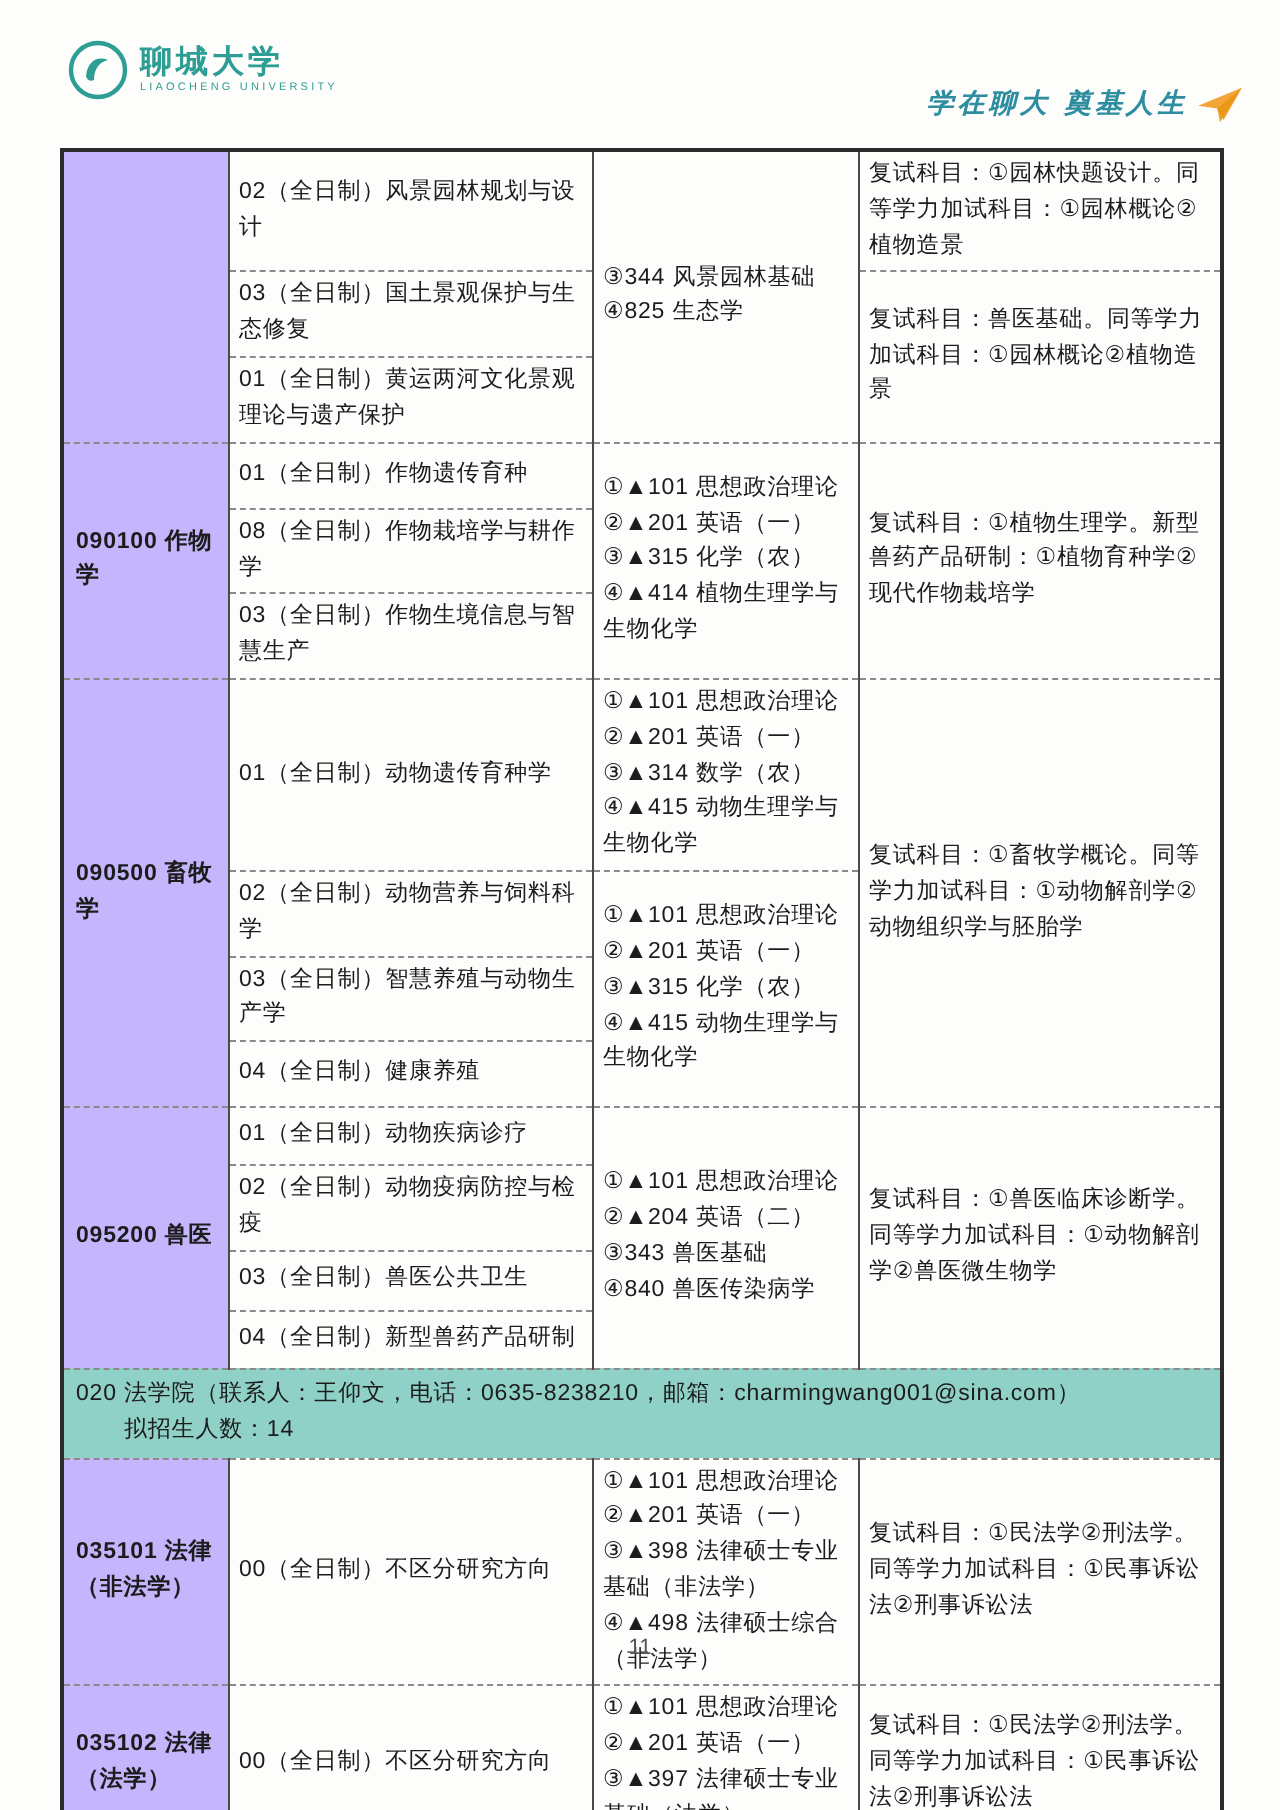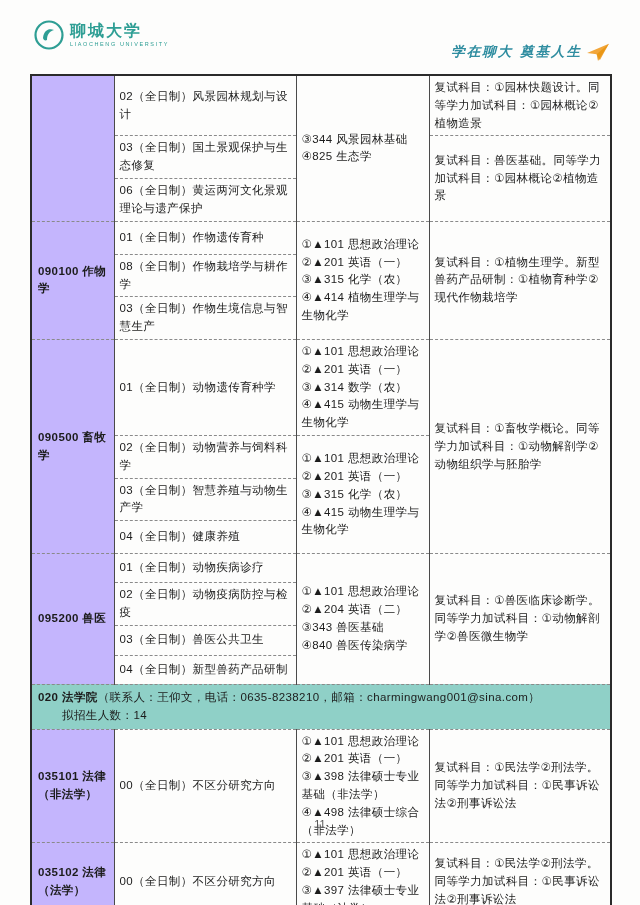--- a/index.html
+++ b/index.html
@@ -5,21 +5,21 @@
   html,body{margin:0;padding:0;}
   body{
     width:640px;height:905px;background:#fdfdfc;color:#1c1c1c;
     font-family:"Liberation Sans","DejaVu Sans",sans-serif;
     -webkit-font-smoothing:antialiased;
   }
   .page{position:relative;width:640px;height:905px;overflow:hidden;}
 
   
   .header{display:flex;justify-content:space-between;align-items:flex-start;
-          padding:20px 30px 12px 34px;}
+          padding:20px 18px 12px 34px;}
   .logo{display:flex;align-items:center;gap:6px;}
   .logo-badge{width:30px;height:30px;}
   .logo-text{display:flex;flex-direction:column;line-height:1;}
   .logo-cn{font-family:"DejaVu Serif","Liberation Serif",serif;
            font-size:16px;font-weight:bold;color:#2e9e94;letter-spacing:2px;}
   .logo-en{font-size:5.5px;color:#2e9e94;letter-spacing:1.6px;margin-top:3px;}
   .slogan-wrap{display:flex;align-items:center;gap:4px;margin-top:22px;}
   .slogan{font-family:"DejaVu Serif","Liberation Serif",serif;
           font-size:13.5px;font-weight:bold;font-style:italic;
           color:#2f8da0;letter-spacing:2px;}
@@ -29,21 +29,21 @@
   table.sched{border-collapse:collapse;table-layout:fixed;width:580px;
               margin-left:30px;border:2px solid #2b2b2b;}
   td{border-top:1px dashed #8a8a8a;border-bottom:1px dashed #8a8a8a;
      border-left:1px solid #4a4a4a;border-right:1px solid #4a4a4a;
      vertical-align:middle;padding:3px 5px;
      font-size:11.5px;line-height:1.55;letter-spacing:0.4px;
      word-break:break-all;}
   .col1{background:#c4b5fd;font-weight:600;padding-left:6px;}
   .preline{white-space:pre-line;}
   .banner td{background:#8fd0c7;padding:4px 6px;}
-  .banner-line1 b{font-weight:700;}
+  .banner-line1 b{font-weight:400;}
   .banner-line2{padding-left:24px;}
 
   .h50{height:50px}.h33{height:33px}.h34{height:34px}.h29{height:29px}
   .h38{height:38px}.h84{height:84px}.h25{height:25px}.h37{height:37px}
   .h30{height:30px}.h36{height:36px}.h104{height:104px}.h74{height:74px}
 
   
   .page-num{position:absolute;top:818px;left:0;width:100%;text-align:center;
             font-size:11px;color:#555;}
 </style>
@@ -95,21 +95,21 @@
     <tr class="h33">
       <td>
             <div>03（全日制）国土景观保护与生态修复</div>
           </td>
       <td rowspan="2">
             <div>复试科目：兽医基础。同等学力加试科目：①园林概论②植物造景</div>
           </td>
     </tr>
     <tr class="h34">
       <td>
-            <div>06（全日制）黄运两河文化景观理论与遗产保护</div>
+            <div>01（全日制）黄运两河文化景观理论与遗产保护</div>
           </td>
     </tr>
 
     <tr class="h33">
       <td class="col1" rowspan="3">
             <div>090100 作物学</div>
           </td>
       <td>
             <div>01（全日制）作物遗传育种</div>
           </td>

